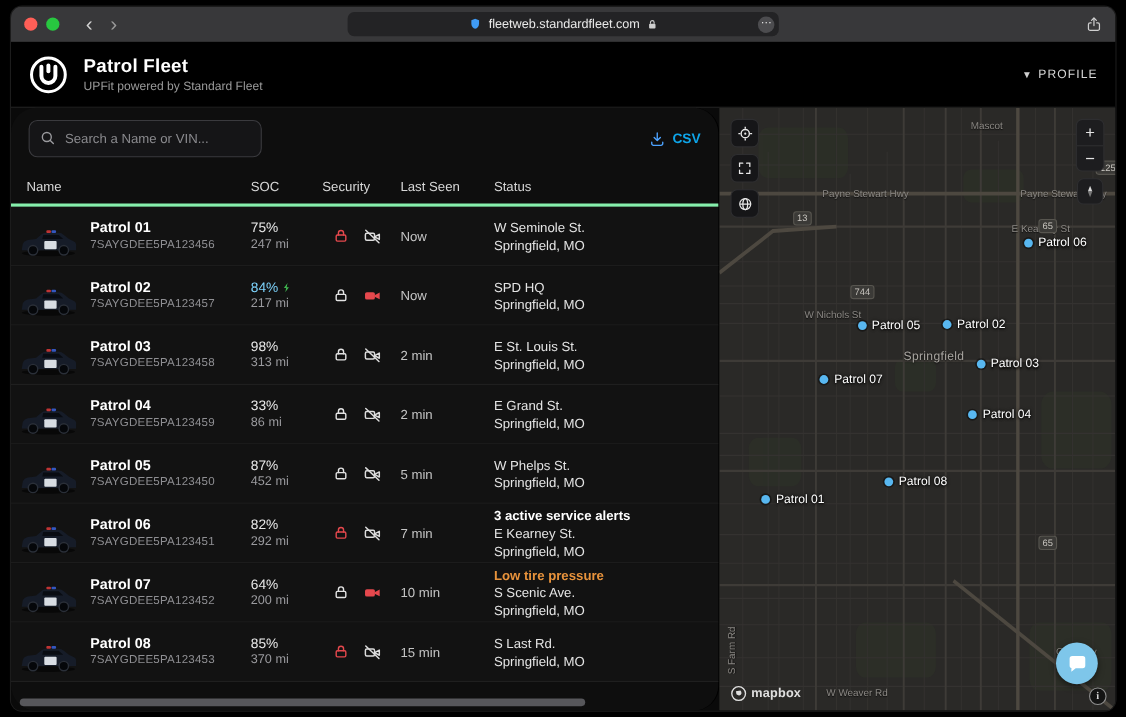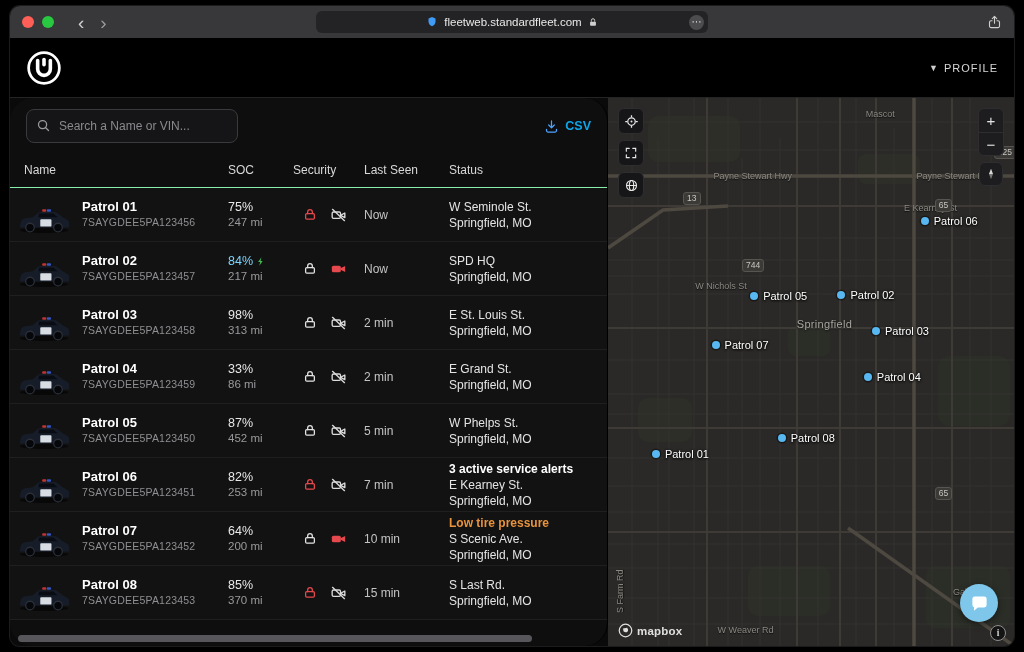--- a/index.html
+++ b/index.html
@@ -24,29 +24,29 @@
   .app-header { height:60px; display:flex; align-items:center; padding:0 16px; background:#000; border-bottom:1px solid #242424; flex:none; }
   .logo { width:36px; height:36px; margin-right:14px; }
   .title { font-size:17px; font-weight:700; color:#fff; letter-spacing:.2px; }
   .subtitle { font-size:11px; color:#9a9a9a; margin-top:3px; }
   .profile { margin-left:auto; display:flex; align-items:center; gap:5px; color:#d6d6d6; font-size:11px; letter-spacing:1px; cursor:default; }
   .profile .chev { font-size:9px; color:#cfcfcf; }
 
   .content { flex:1; display:flex; min-height:0; }
 
   
-  .left-panel { width:598px; flex:none; display:flex; flex-direction:column; background:#0e0e0e; position:relative; border-right:1px solid #000;border-radius:23px; }
+  .left-panel { width:644px; flex:none; display:flex; flex-direction:column; background:#0e0e0e; position:relative; border-right:1px solid #000;border-radius:23px; }
   .search-row { height:56px; flex:none; display:flex; align-items:center; justify-content:space-between; padding:0 16px; }
   .search-wrap { position:relative; }
   .search-wrap svg { position:absolute; left:10px; top:9px; }
   .search-input { width:212px; height:34px; background:#151517; border:1px solid #3a3a3e; border-radius:8px; color:#ddd; font-size:12px; padding:0 10px 0 32px; outline:none; font-family:"Liberation Sans",sans-serif; }
   .search-input::placeholder { color:#8a8a8e; }
   .csv-btn { display:flex; align-items:center; gap:6px; color:#0ea5e9; font-size:12.5px; font-weight:600; background:none; border:none; cursor:pointer; font-family:"Liberation Sans",sans-serif; }
 
-  .thead { position:relative; height:34px; flex:none; border-bottom:1px solid #86efac; }
+  .thead { position:relative; height:34px; flex:none; border-bottom:3px solid #86efac; }
   .th { position:absolute; top:9px; font-size:12px; color:#d8d8d8; }
   .th-name { left:14px; } .th-soc { left:218px; } .th-security { left:283px; } .th-seen { left:354px; } .th-status { left:439px; }
 
   .tbody { flex:none; }
   .trow { position:relative; height:54px; border-bottom:1px solid #1f1f1f; background:#121212; }
   .cell { position:absolute; top:0; bottom:0; display:flex; flex-direction:column; justify-content:center; }
   .cell-car { left:6px; top:13px; }
   .cell-name { left:72px; }
   .vname { font-size:13px; font-weight:700; color:#fff; line-height:16px; }
   .vvin { font-size:10.5px; color:#8f8f93; line-height:15px; letter-spacing:.2px; }
@@ -125,20 +125,24 @@
   </div>
 
   <div class="app">
 
     <div class="app-header">
       <svg class="logo" viewBox="0 0 34 34">
         <circle cx="17" cy="17" r="14.5" fill="none" stroke="#fff" stroke-width="2.6"></circle>
         <path d="M11 10v8a6 6 0 0 0 12 0v-8" fill="none" stroke="#fff" stroke-width="3.4" stroke-linecap="round"></path>
         <line x1="17" y1="9" x2="17" y2="14" stroke="#fff" stroke-width="3.4" stroke-linecap="round"></line>
       </svg>
+      <div>
+        <div class="title">Patrol Fleet</div>
+        <div class="subtitle">UPFit powered by Standard Fleet</div>
+      </div>
       <div class="profile">
         <span class="chev">▼</span>
         <span>PROFILE</span>
       </div>
     </div>
 
     <div class="content">
 
       <div class="left-panel">
         <div class="search-row">
@@ -394,21 +398,21 @@
     </div>
     <div class="cell cell-name">
       <div class="vname">Patrol 06</div>
       <div class="vvin">7SAYGDEE5PA123451</div>
     </div>
     <div class="cell cell-soc">
       <div class="soc-line">
         <span class="soc-val">82%</span>
 
       </div>
-      <div class="vrange">253 mi</div>
+      <div class="vrange">292 mi</div>
     </div>
     <div class="cell cell-sec">
       <svg class="lock-icon red" width="14" height="15" viewBox="0 0 24 24" fill="none" stroke="currentColor" stroke-width="2.2" stroke-linecap="round">
         <rect x="4.5" y="10.5" width="15" height="9.5" rx="2"></rect>
                   <path d="M8 10.5V7.5a4 4 0 0 1 8 0v3"></path>
       </svg>
       <svg class="cam-off" width="17" height="16" viewBox="0 0 24 24" fill="none" stroke="currentColor" stroke-width="2" stroke-linecap="round" stroke-linejoin="round">
         <rect x="2.5" y="7.5" width="12.5" height="9.5" rx="2"></rect>
                   <path d="M15 12.5 21.5 9v7z"></path>
                   <line x1="3" y1="3.5" x2="21" y2="20.5"></line>

